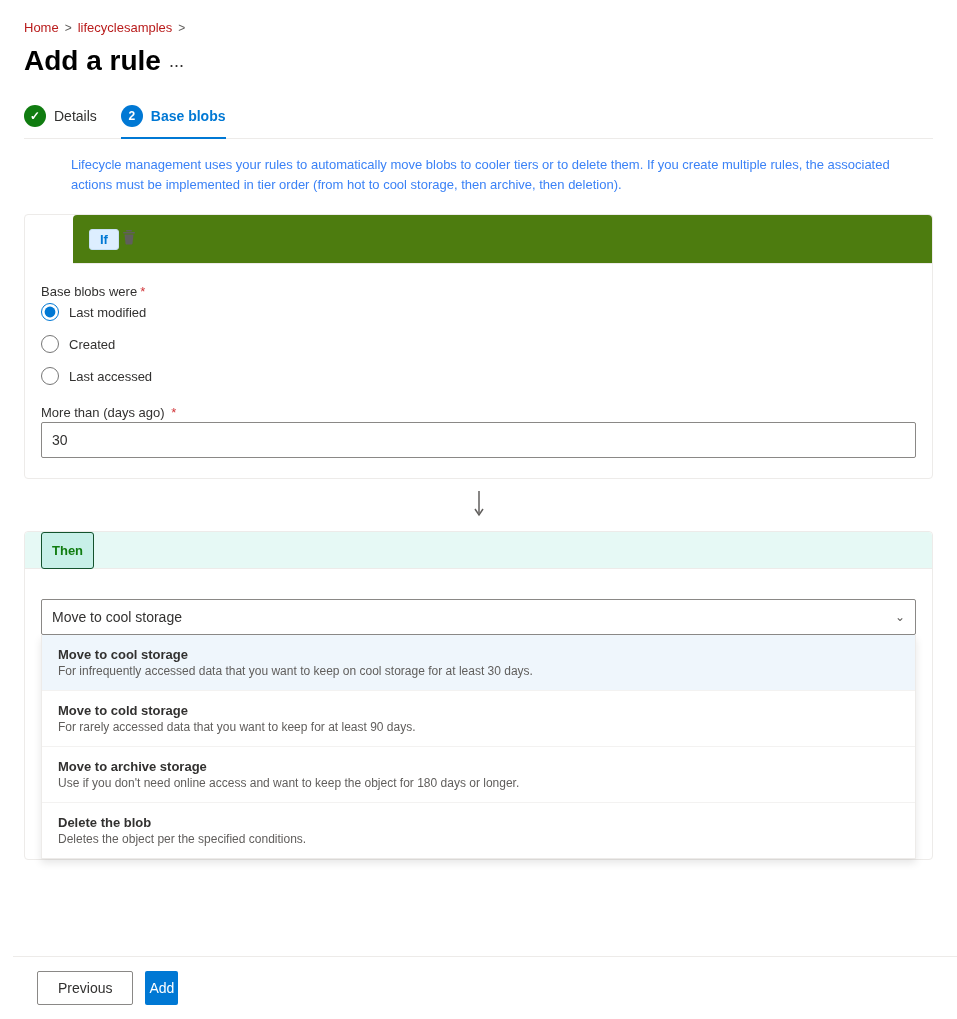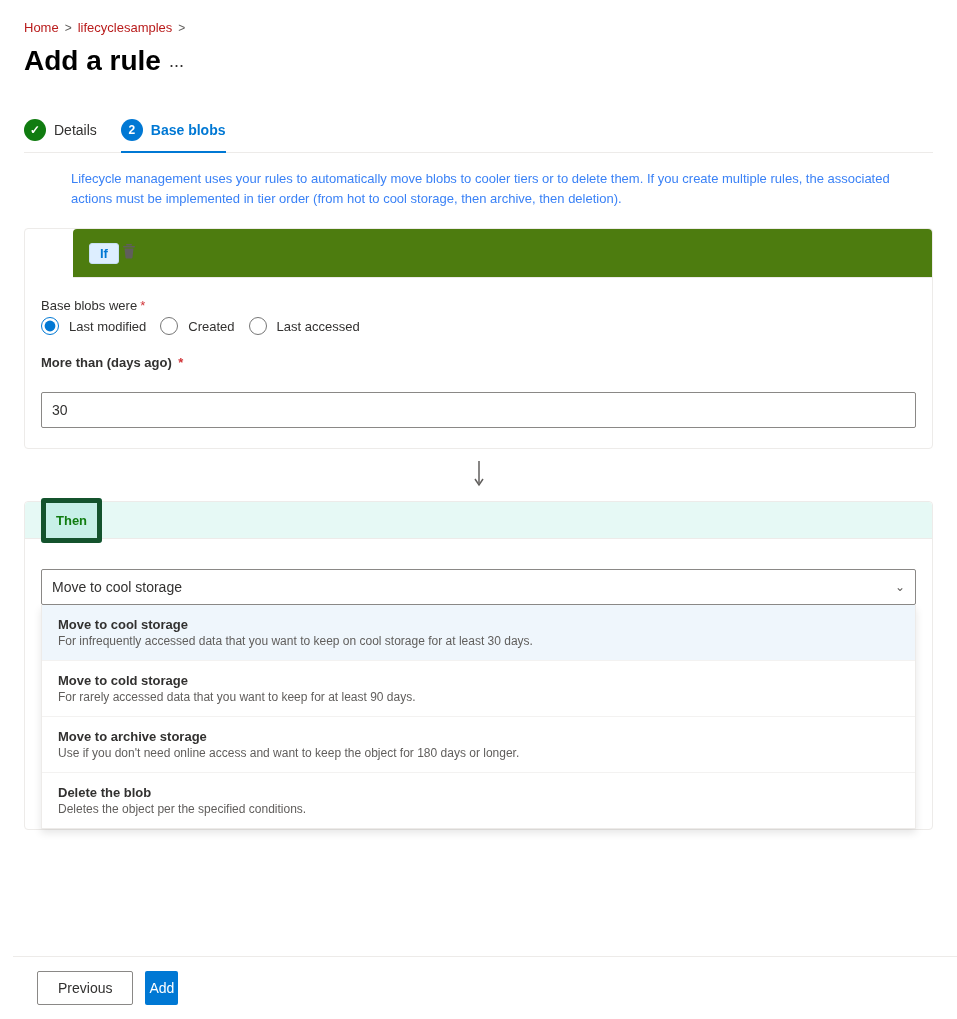--- a/index.html
+++ b/index.html
@@ -25,21 +25,21 @@
       text-decoration: none;
     }
     .breadcrumb-sep {
       color: #605e5c;
       font-size: 12px;
     }
     .page-title-row {
       display: flex;
       align-items: center;
       gap: 2px;
-      margin-bottom: 42px;
+      margin-bottom: 28px;
     }
     .page-title {
       font-size: 28px;
       font-weight: 600;
       color: #000;
     }
     .more-btn {
       background: none;
       border: none;
       cursor: pointer;
@@ -149,21 +149,21 @@
       margin-bottom: 4px;
     }
     .required {
       color: #d13438;
       margin-left: 3px;
     }
 
     
     .radio-group {
       display: flex;
-      flex-direction: row;
+      flex-direction: column;
       gap: 14px;
       margin-bottom: 20px;
     }
     .radio-item {
       display: flex;
       align-items: center;
       gap: 10px;
       cursor: pointer;
     }
     .radio-input {
@@ -173,22 +173,22 @@
       cursor: pointer;
     }
     .radio-label {
       font-size: 13px;
       color: #323130;
     }
 
     
     .input-label {
       font-size: 13px;
-      font-weight: 700;
-      margin-bottom: 22px;
+      font-weight: 400;
+      margin-bottom: 2px;
     }
     .text-input {
       width: 100%;
       height: 36px;
       border: 1px solid #8a8886;
       border-radius: 2px;
       padding: 16px 10px;
       font-size: 14px;
       color: #323130;
       outline: none;
@@ -216,21 +216,21 @@
       border-bottom: 1px solid #edebe9;
       border-radius: 4px 4px 0 0;
     }
     .then-tag {
       background: #c7f0e8;
       color: #107c10;
       font-size: 13px;
       font-weight: 600;
       padding: 10px 10px;
       border-radius: 3px;
-      border: 5px solid #14532d;
+      border: 1px solid #14532d;
     }
     .then-card-body {
       padding: 30px 16px 0 16px;
     }
 
     
     .dropdown-wrapper {
       position: relative;
       margin-bottom: 0;
     }

